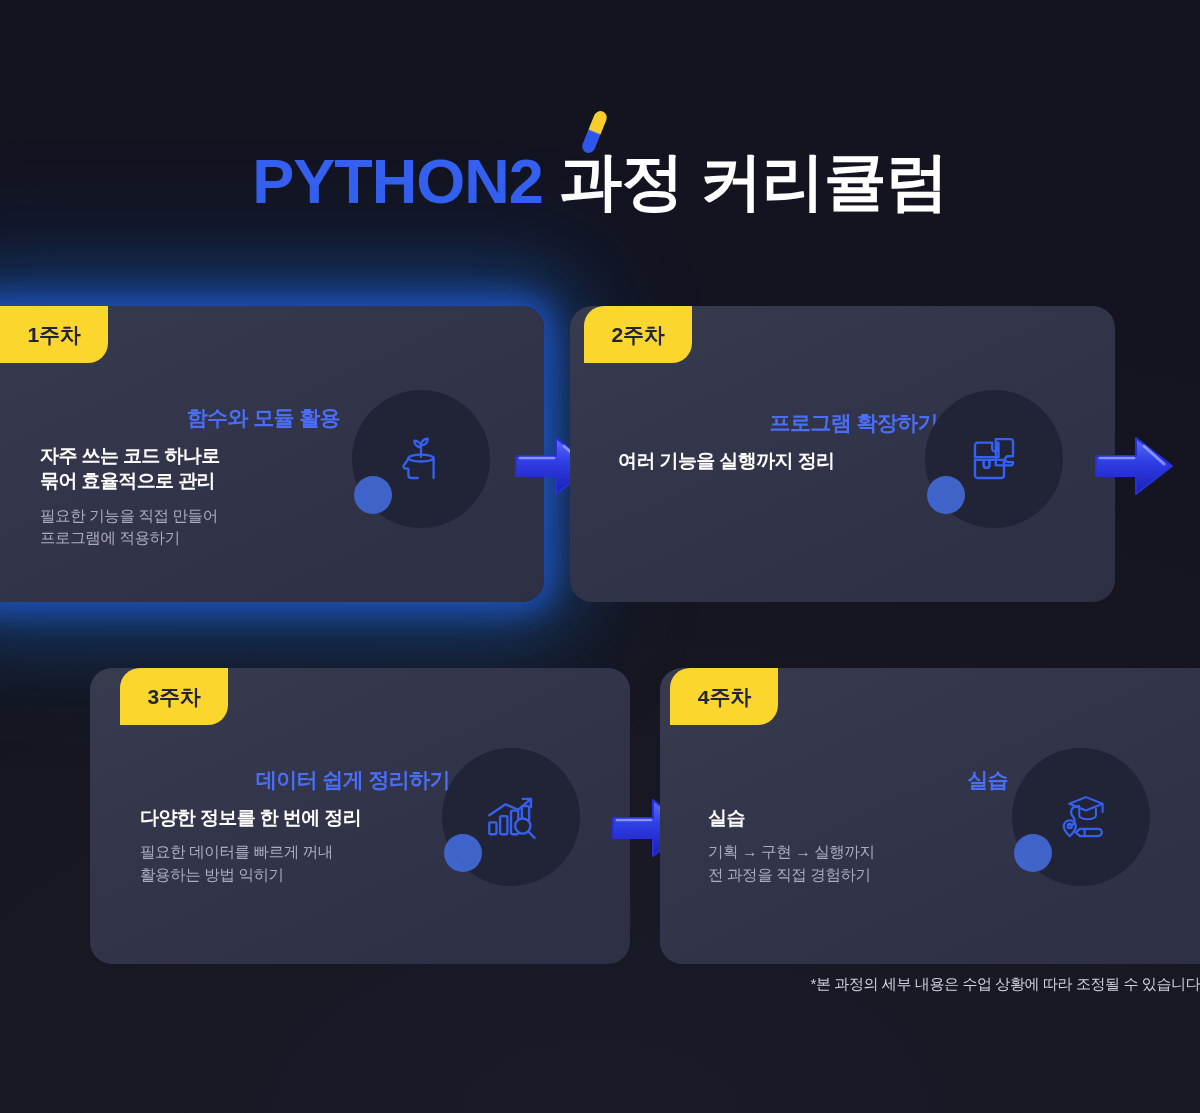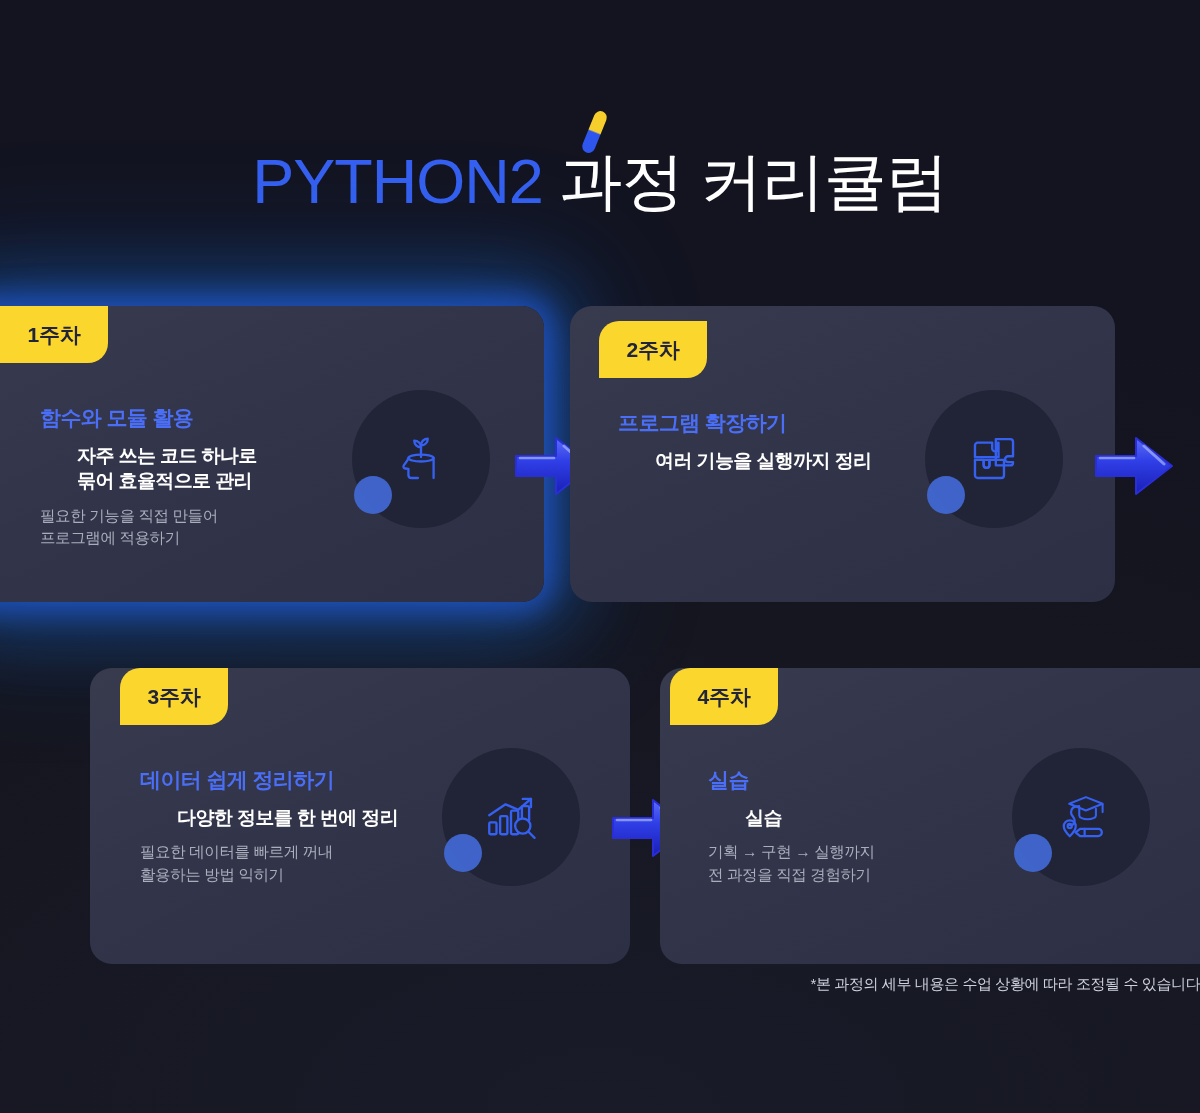--- a/index.html
+++ b/index.html
@@ -31,21 +31,21 @@
   .accent-mark {
     position:absolute;
     left:588px; top:-40px;
     width:13px; height:44px;
     border-radius:7px;
     transform:rotate(22deg);
     background:linear-gradient(180deg,#f7cf2c 0%,#f7cf2c 48%,#2f55ef 52%,#2f55ef 100%);
   }
   .title {
     font-size:63px;
-    font-weight:normal;
+    font-weight:bold;
     letter-spacing:-1px;
     line-height:1;
   }
   .title .py { color:#3560f0; }
   .title .kr { color:#ffffff; }
 
   
   .card {
     position:absolute;
     background:linear-gradient(155deg,#383b4e 0%,#32344a 45%,#2d2f44 100%);
@@ -74,30 +74,30 @@
   .badge.tl-round { border-top-left-radius:20px; }
 
   .card-body { position:absolute; }
 
   .c-title {
     color:#4a6ef5;
     font-size:21px;
     font-weight:bold;
     letter-spacing:-.6px;
     margin-bottom:11px;
+    text-align:right;
   }
   .c-sub {
     color:#ffffff;
     font-size:19px;
     font-weight:bold;
     letter-spacing:-.6px;
     line-height:1.33;
     margin-bottom:11px;
     white-space:pre-line;
-    margin-left:37px;
   }
   .c-desc {
     color:#aaadbc;
     font-size:15.5px;
     letter-spacing:-.4px;
     line-height:1.45;
     white-space:pre-line;
   }
 
   
@@ -183,21 +183,21 @@
           <stop offset="100%" stop-color="#1a1fb4"></stop>
         </linearGradient>
       </defs>
       <path d="M8 32 h40 V14 L84 42 L48 70 V52 H8 Z" fill="url(#ag1)" stroke="#2a2ed8" stroke-width="2" stroke-linejoin="round"></path>
       <path d="M12 34 h34" stroke="#9fb0ff" stroke-width="2.6" stroke-linecap="round" opacity=".75"></path>
       <path d="M56 22 L76 40" stroke="#b6c4ff" stroke-width="3" stroke-linecap="round" opacity=".6"></path>
     </svg>
   </div>
 
   <div class="card" style="left:570px; top:306px; width:545px; height:296px;">
-    <div class="badge tl-round" style="left:29px;margin-top:15px;">2주차</div>
+    <div class="badge tl-round" style="left:14px;">2주차</div>
     <div class="card-body" style="left:48px; top:103px; width:320px;">
       <div class="c-title">프로그램 확장하기</div>
       <div class="c-sub">여러 기능을 실행까지 정리</div>
     </div>
     <div class="medallion" style="left:355px; top:84px;">
       <div class="med-circle"></div>
       <div class="med-dot"></div>
       <div class="med-icon">
         <svg width="58" height="58" viewBox="0 0 64 64" fill="none" stroke="#3560f0" stroke-width="2.6" stroke-linecap="round" stroke-linejoin="round">
           <path d="M34 10h16a3 3 0 0 1 3 3v16h-5.5a3.2 3.2 0 0 0 0 6.4H53v.6a3 3 0 0 1-3 3H34z"></path>
@@ -259,21 +259,21 @@
           <stop offset="100%" stop-color="#1a1fb4"></stop>
         </linearGradient>
       </defs>
       <path d="M8 32 h40 V14 L84 42 L48 70 V52 H8 Z" fill="url(#ag3)" stroke="#2a2ed8" stroke-width="2" stroke-linejoin="round"></path>
       <path d="M12 34 h34" stroke="#9fb0ff" stroke-width="2.6" stroke-linecap="round" opacity=".75"></path>
       <path d="M56 22 L76 40" stroke="#b6c4ff" stroke-width="3" stroke-linecap="round" opacity=".6"></path>
     </svg>
   </div>
 
   <div class="card" style="left:660px; top:668px; width:560px; height:296px;">
-    <div class="badge tl-round" style="left:10px;">4주차</div>
+    <div class="badge tl-round" style="left:10px;font-family:Liberation Mono, monospace;">4주차</div>
     <div class="card-body" style="left:48px; top:98px; width:300px;">
       <div class="c-title">실습</div>
       <div class="c-sub">실습</div>
       <div class="c-desc">기획 → 구현 → 실행까지
 전 과정을 직접 경험하기</div>
     </div>
     <div class="medallion" style="left:352px; top:80px;">
       <div class="med-circle"></div>
       <div class="med-dot"></div>
       <div class="med-icon">

